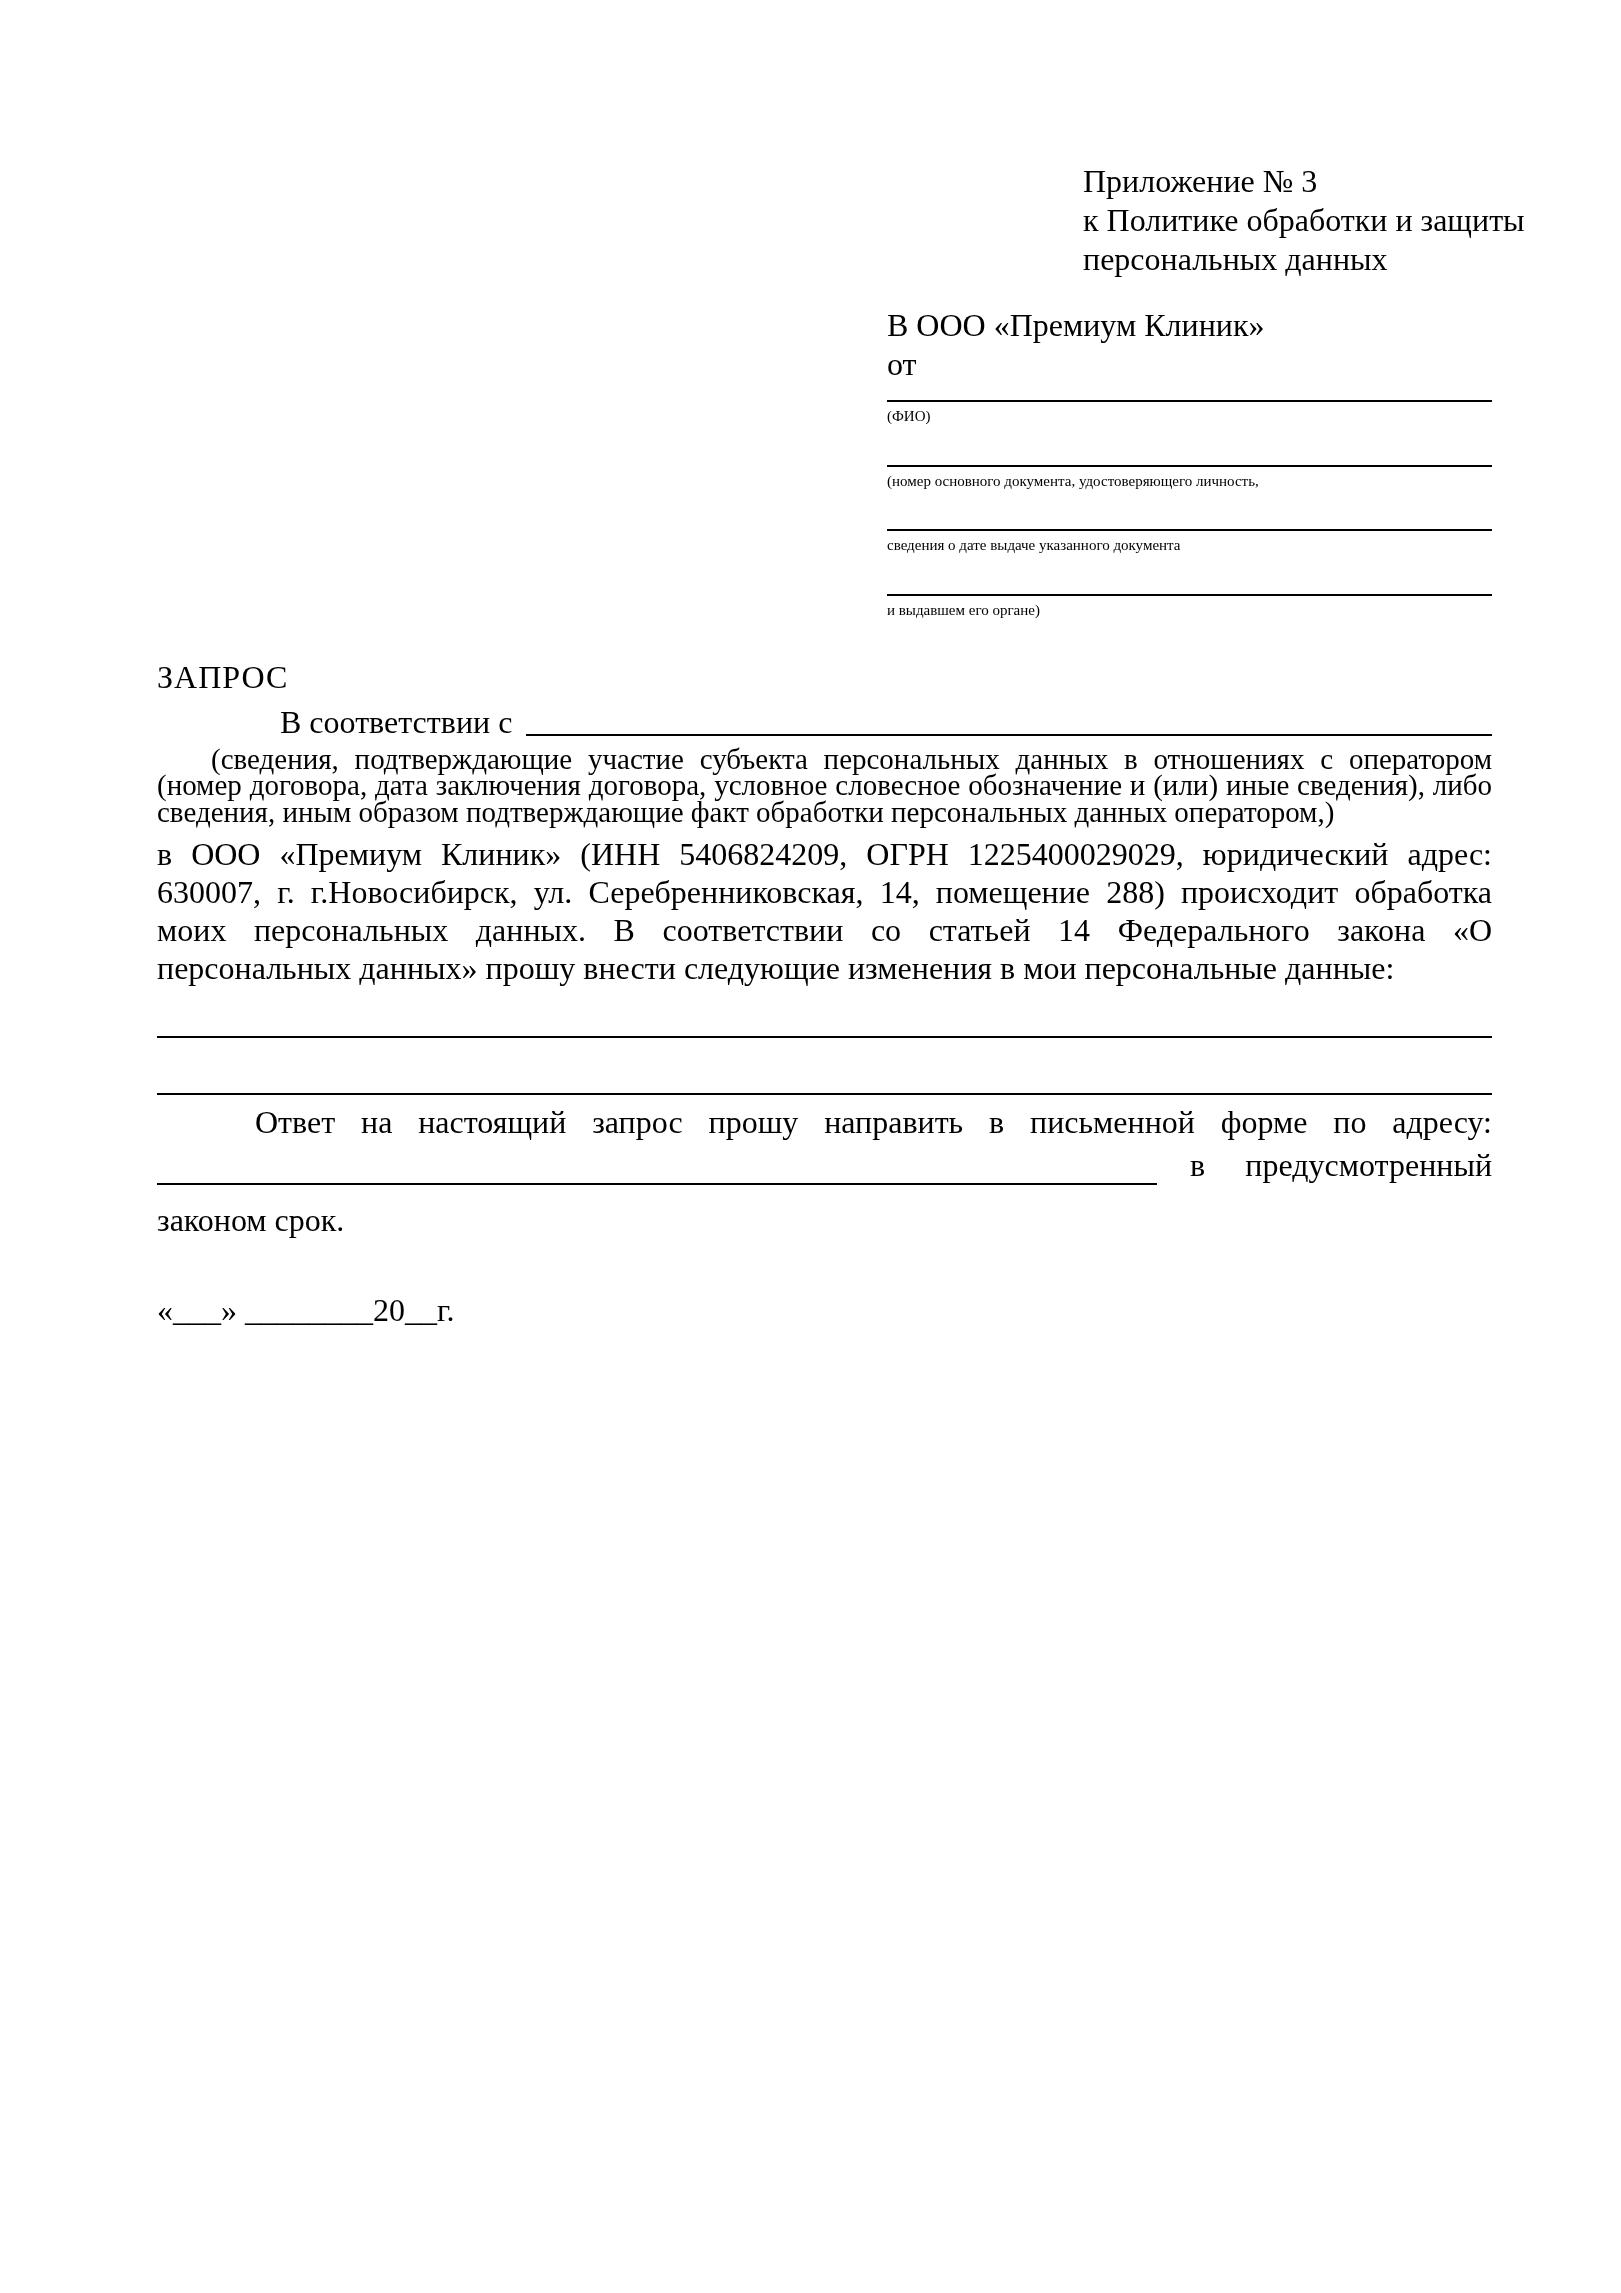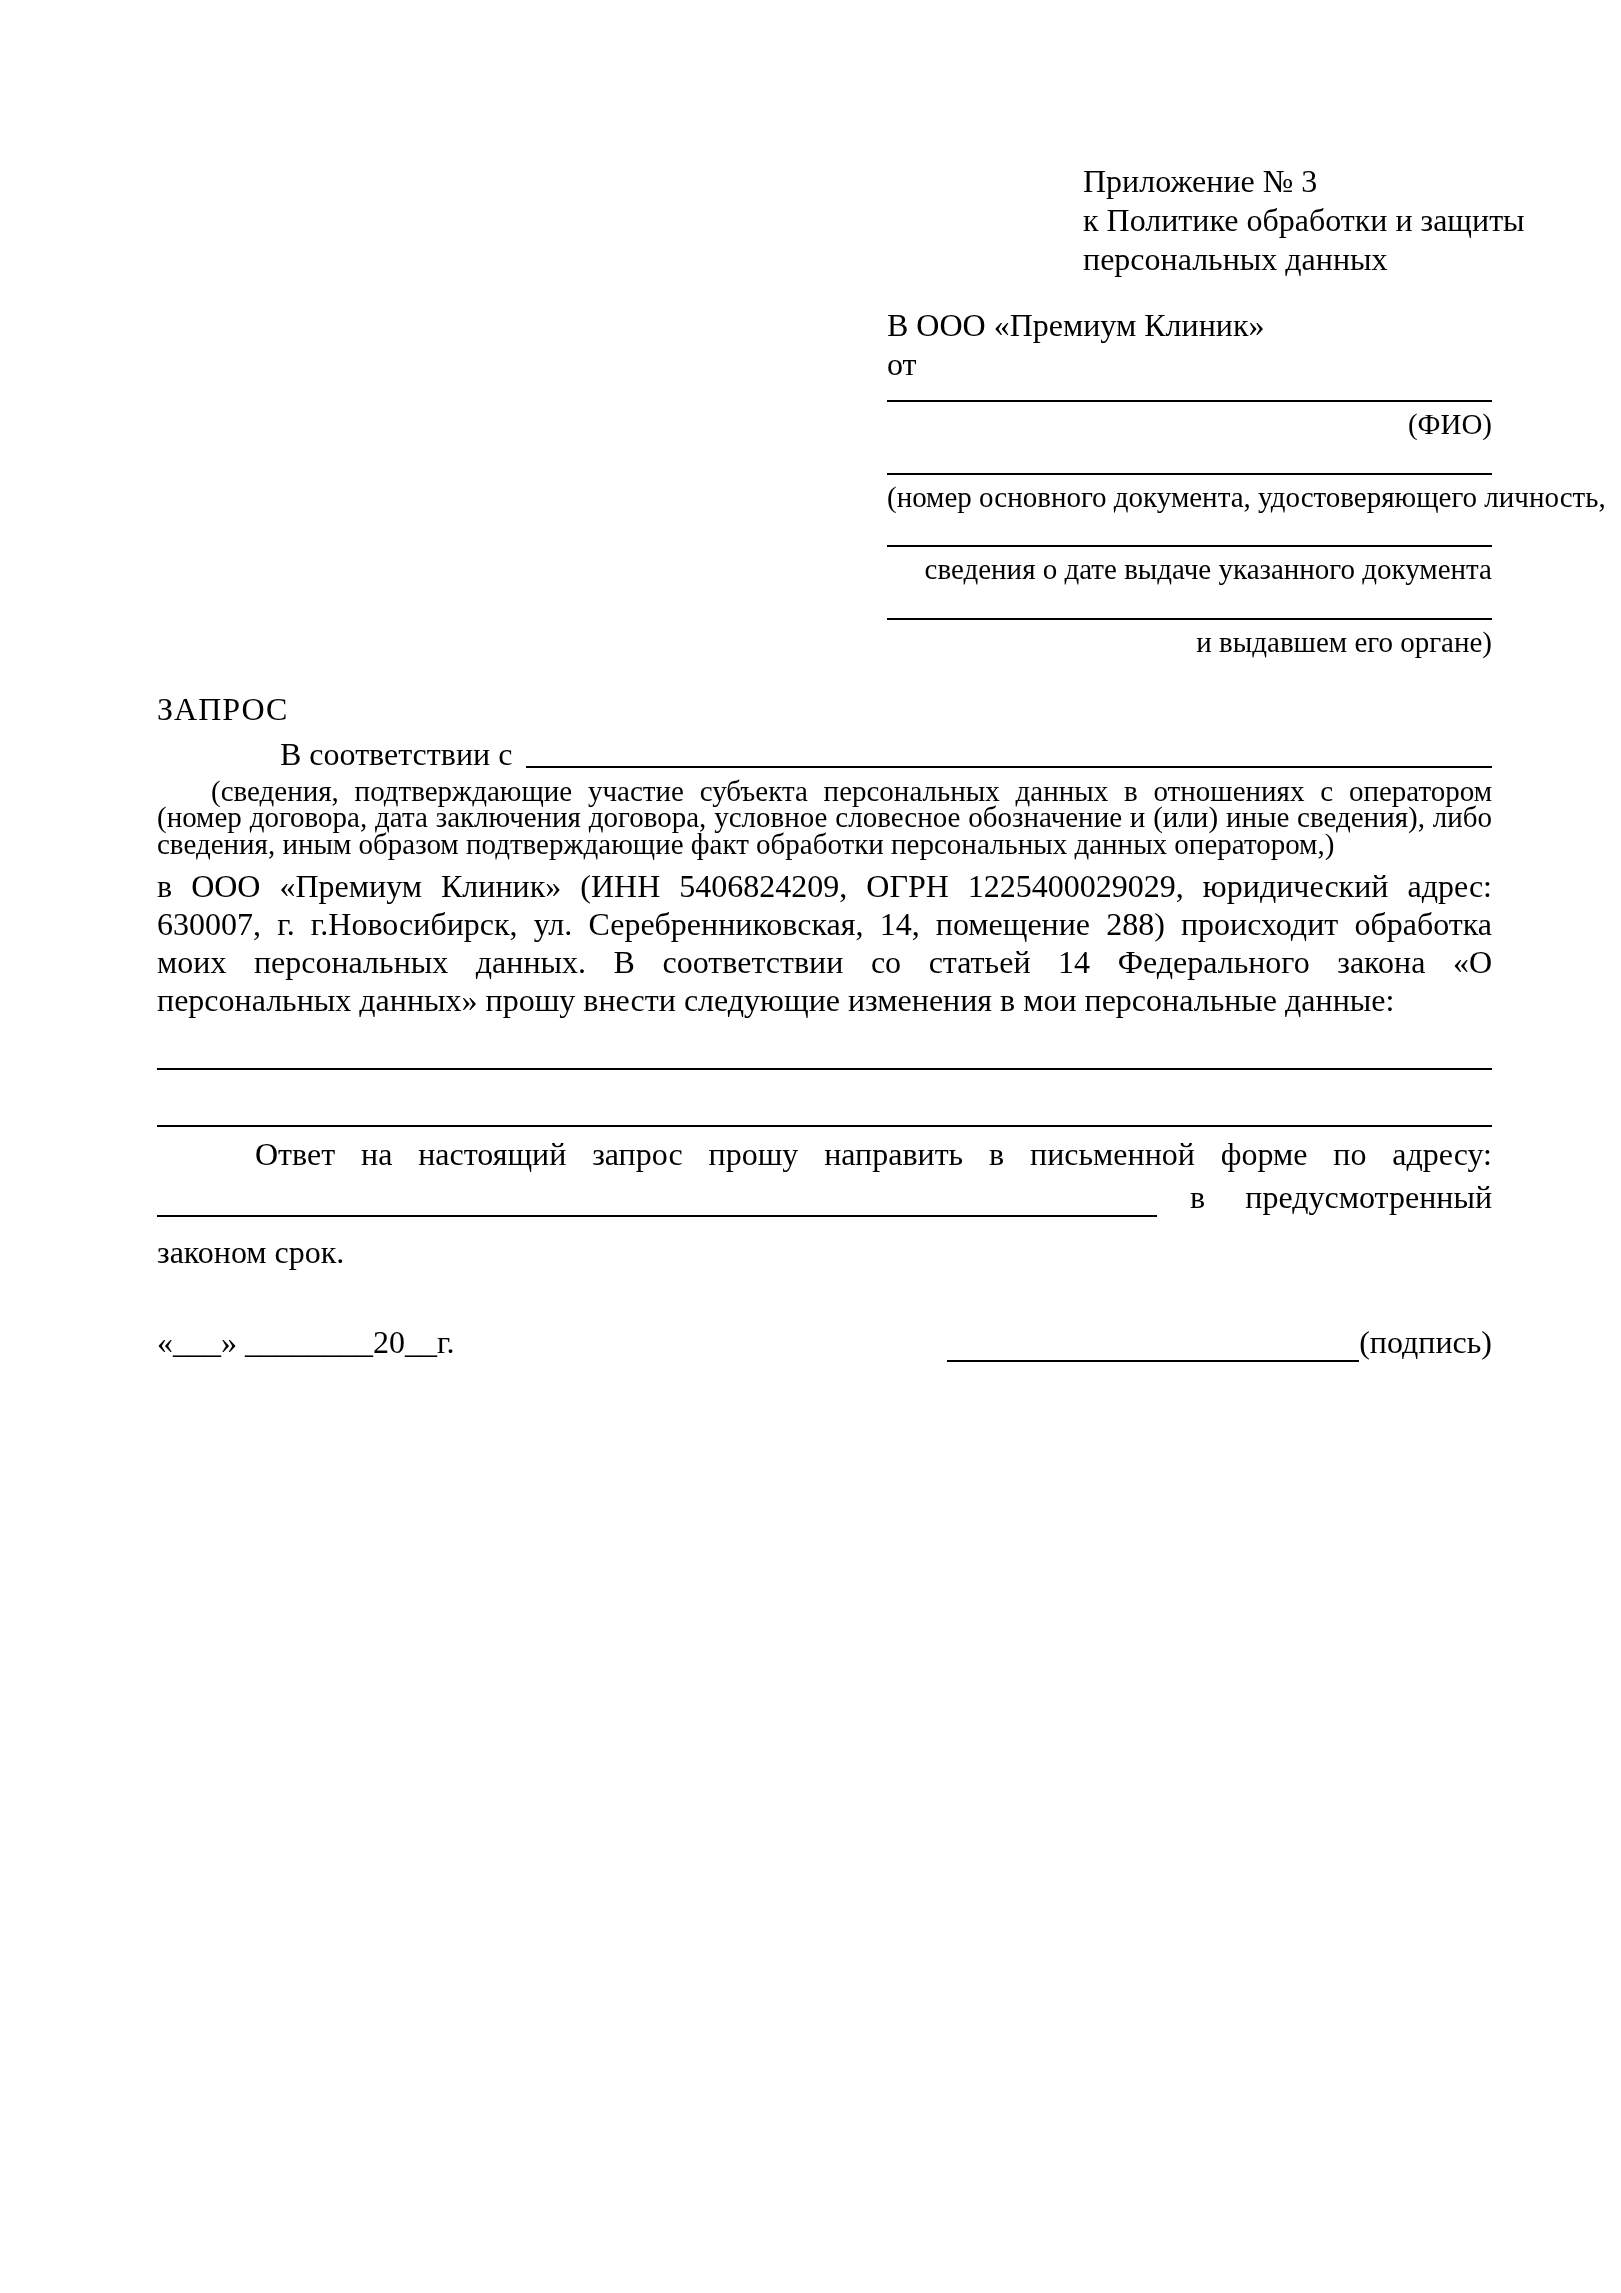--- a/index.html
+++ b/index.html
@@ -17,21 +17,21 @@
 
   .doc-title{
     font-weight:bold;font-size:33px;line-height:46px;
     text-align:center;max-width:1127px;margin:45px auto 0 auto;
   }
 
   .addressee{margin-left:730px;margin-top:27.4px;line-height:39px;}
   .addressee .to,.addressee .from{white-space:nowrap;}
   .field .line{border-bottom:2px solid #000;height:35px;}
   .field.first .line{height:15.7px;}
-  .field .caption{text-align:right;font-size:29px;line-height:25.5px;padding-top:10px;white-space:nowrap;}
+  .field .caption{text-align:left;font-size:15px;line-height:25.5px;padding-top:2px;white-space:nowrap;}
 
   .zapros{text-align:left;line-height:39px;margin-top:35px;letter-spacing:1px;}
 
   .intro{display:flex;margin-top:5.9px;line-height:39px;}
   .intro .prefix{padding-left:123px;white-space:pre;}
   .intro .fill{flex:1;border-bottom:2.9px solid #000;margin:0 0 5.9px 13.7px;}
 
   .note{font-size:29px;line-height:26.5px;text-align:justify;text-indent:54px;margin-top:3.9px;}
 
   .body-par{text-align:justify;line-height:38px;margin-top:9.8px;}
@@ -109,20 +109,16 @@
   <div class="reply2">
     <span class="addr-line"></span>
     <span class="w-in">в</span>
     <span class="w-pred">предусмотренный</span>
   </div>
 
   <div class="reply3">законом срок.</div>
 
   <div class="footer">
     <span class="date">«___» ________20__г.</span>
-    <span class="sig">
-      <span class="sig-line"></span>
-      <span class="sig-caption">(подпись)</span>
-    </span>
   </div>
 
 </div>
 
 
 </body></html>

